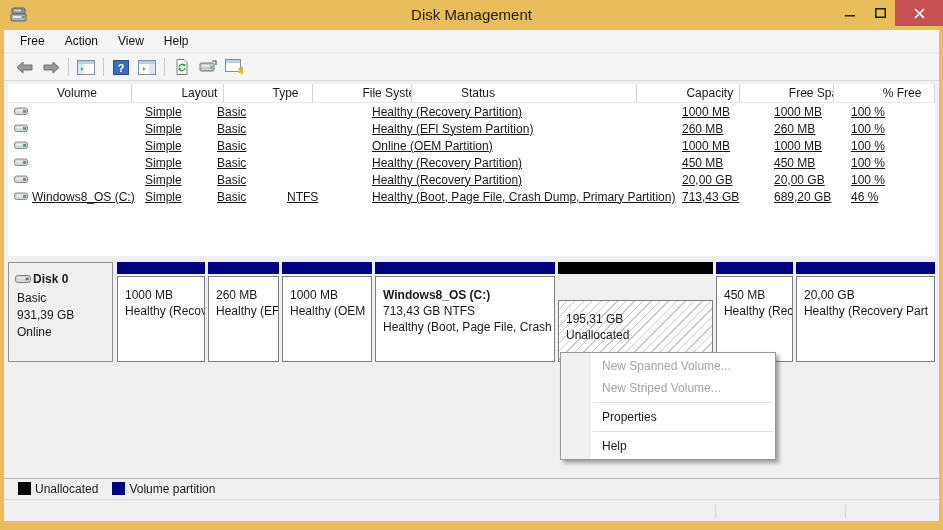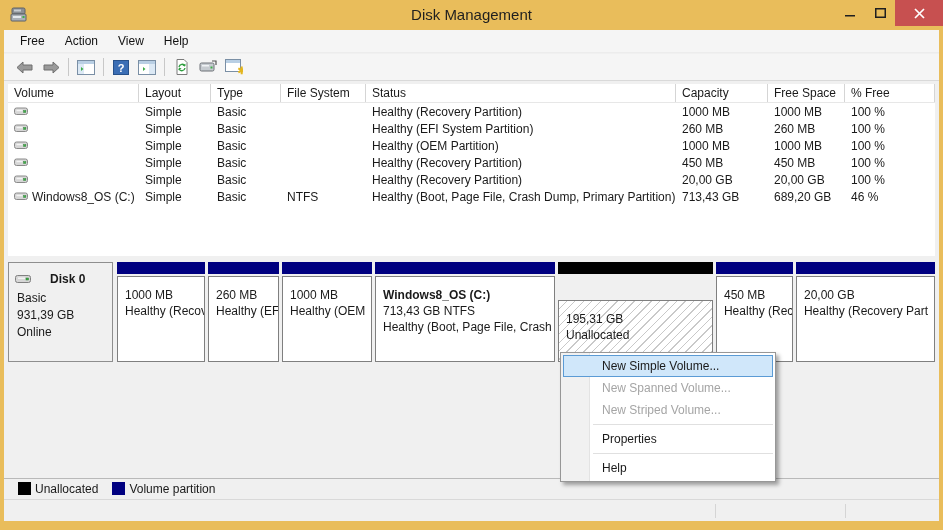--- a/index.html
+++ b/index.html
@@ -20,27 +20,27 @@
   .content { position: absolute; left: 4px; top: 30px; width: 935px; height: 491px; background: #F0F0F0; }
   
   .menubar { position: absolute; left: 0; top: 0; width: 935px; height: 23px; background: #F5F5F5; display: flex; align-items: center; padding-left: 6px; border-bottom: 1px solid #ECECEC; }
   .menu-item { padding: 3px 10px; font-size: 12px; color: #111; }
   .toolbar { position: absolute; left: 0; top: 24px; width: 935px; height: 27px; background: #F5F5F5; border-bottom: 1px solid #D9D9D9; display: flex; align-items: center; padding-left: 8px; }
   .tool-btn { width: 24px; height: 22px; display: flex; align-items: center; justify-content: center; margin: 0 1px; }
   .tool-sep { width: 1px; height: 18px; background: #C8C8C8; margin: 0 4px; }
   
   .table-panel { position: absolute; left: 4px; top: 54px; width: 927px; height: 172px; background: #fff; }
   .thead { display: flex; height: 19px; border-bottom: 1px solid #E7E7E7; }
-  .th { font-size: 12px; padding: 2px 10px 0 6px; border-right: 1px solid #D5D5D5; overflow: hidden; white-space: nowrap; }
-  .trow { display: flex; height: 17px; align-items: center; }
+  .th { font-size: 12px; padding: 2px 10px 0 6px; border-right: 1px solid #D5D5D5; overflow: hidden; white-space: nowrap; margin-left: 43px; }
+  .trow { display: flex; height: 17px; align-items: center; text-decoration: underline; }
   .td { font-size: 12px; padding-left: 6px; overflow: hidden; white-space: nowrap; display: flex; align-items: center; gap: 3px; }
   
   .disk-row { position: absolute; left: 4px; width: 927px; }
   .disk-head { position: absolute; left: 0; top: 0; width: 105px; height: 100%; border: 1px solid #8E8E8E; background: #F0F0F0; padding: 9px 0 0 6px; }
-  .disk-head .dh-title { display: flex; align-items: center; font-weight: bold; font-size: 12px; gap: 18px; }
+  .disk-head .dh-title { display: flex; align-items: center; font-weight: bold; font-size: 12px; gap: 1px; }
   .disk-head .dh-line { font-size: 12px; margin-top: 3px; margin-left: 2px; }
   .track { position: absolute; left: 105px; top: 0; right: 0; height: 100%; display: flex; gap: 3px; padding-left: 4px; }
   .part { display: flex; flex-direction: column; }
   .part-bar { height: 12px; margin-bottom: 2px; }
   .part-box { flex: 1; border: 1px solid #7F7F7F; background: #fff; padding: 10px 6px 0 7px; overflow: hidden; }
   .part-box .pline { font-size: 12px; white-space: nowrap; line-height: 16px; }
   .part-box .pname { font-weight: bold; }
   .part.unalloc .part-box {
     background-image: repeating-linear-gradient(135deg, #ffffff 0px, #ffffff 5px, #C9C9C9 5px, #C9C9C9 6px);
     margin-top: 24px;
@@ -242,21 +242,21 @@
                   <rect x="0.5" y="2" width="13" height="6.5" rx="2" fill="#d6d6d6" stroke="#8a8a8a"></rect>
                   <rect x="2.5" y="3.8" width="6" height="1.4" fill="#f3f3f3"></rect>
                   <rect x="9.5" y="4.5" width="2.4" height="2" fill="#3fae49" stroke="#2c7b33" stroke-width="0.4"></rect>
                 </svg>
               </span>
               <span></span>
             </div>
             <div class="td" style="width: 72px;">Simple</div>
             <div class="td" style="width: 70px;">Basic</div>
             <div class="td" style="width: 85px;"></div>
-            <div class="td" style="width: 310px;">Healthy (OEM Partition)</div>
+            <div class="td" style="width: 310px;">Online (OEM Partition)</div>
             <div class="td" style="width: 92px;">1000 MB</div>
             <div class="td" style="width: 77px;">1000 MB</div>
             <div class="td" style="width: 90px;">100 %</div>
           </div>
           <div class="trow">
             <div class="td" style="width: 131px;">
               <span>
                 <svg width="15" height="11" viewBox="0 0 15 11">
                   <rect x="0.5" y="2" width="13" height="6.5" rx="2" fill="#d6d6d6" stroke="#8a8a8a"></rect>
                   <rect x="2.5" y="3.8" width="6" height="1.4" fill="#f3f3f3"></rect>
@@ -395,21 +395,20 @@
           <span>Volume partition</span>
         </span>
       </div>
 
     <div class="statusbar">
       <div class="sb-sep" style="left:711px;"></div>
       <div class="sb-sep" style="left:841px;"></div>
     </div>
 
     <div class="ctx-menu" id="ctx-menu">
-        <div class="ctx-item hl">New Simple Volume...</div>
         <div class="ctx-item disabled">New Spanned Volume...</div>
         <div class="ctx-item disabled">New Striped Volume...</div>
         <div class="ctx-sep"></div>
         <div class="ctx-item">Properties</div>
         <div class="ctx-sep"></div>
         <div class="ctx-item">Help</div>
       </div>
 
   </div>
 </div>

